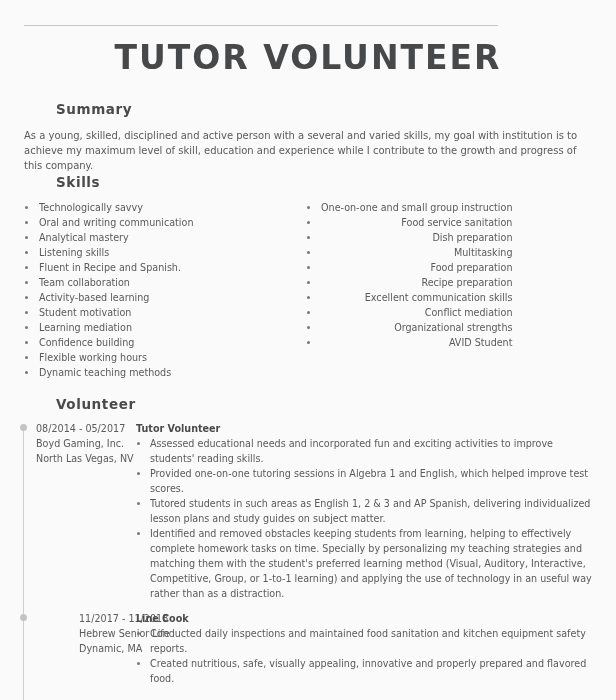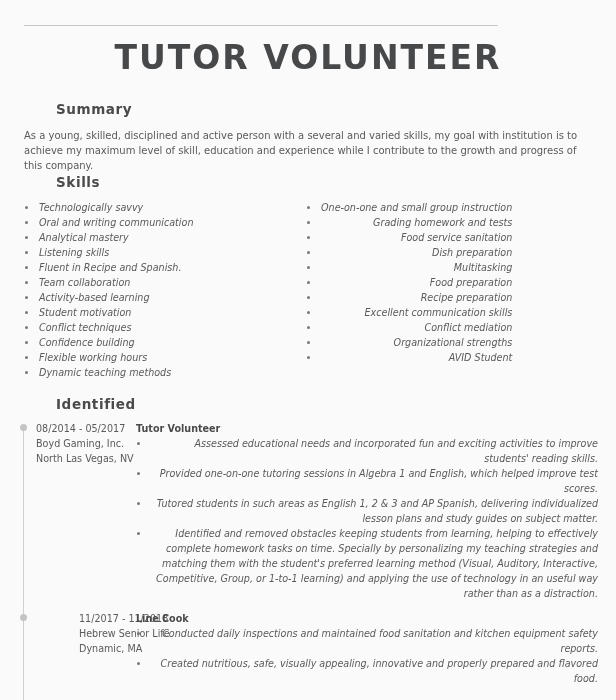--- a/index.html
+++ b/index.html
@@ -61,21 +61,20 @@
       margin: 0;
       padding: 0;
       list-style: none;
     }
     .skills-col li, .bullets li {
       position: relative;
       font-size: 9.6px;
       line-height: 15px;
       color: #5a5a5a;
       white-space: nowrap;
-      font-style: italic;
     }
     .skills-col li {
       padding-left: 15px;
     }
     .dot {
       position: absolute;
       left: 1px;
       top: 6px;
       width: 3px;
       height: 3px;
@@ -118,21 +117,20 @@
       color: #4a4a4a;
     }
     .bullets {
       margin: 0;
       padding: 0;
       list-style: none;
     }
     .bullets li {
       padding-left: 14px;
       white-space: normal;
-      text-align: right;
     }
   </style>
 </head>
 <body>
 
 <div class="top-rule"></div>
 <div class="title">TUTOR VOLUNTEER</div>
 
 <div class="section-head" style="top:101px;">Summary</div>
 <div class="summary-text">As a young, skilled, disciplined and active person with a several and varied skills, my goal with institution is to achieve my maximum level of skill, education and experience while I contribute to the growth and progress of this company.</div>
@@ -141,41 +139,40 @@
 
 <ul class="skills-col" style="left:24px;">
   <li><span class="dot"></span><span>Technologically savvy</span></li>
   <li><span class="dot"></span><span>Oral and writing communication</span></li>
   <li><span class="dot"></span><span>Analytical mastery</span></li>
   <li><span class="dot"></span><span>Listening skills</span></li>
   <li><span class="dot"></span><span>Fluent in Recipe and Spanish.</span></li>
   <li><span class="dot"></span><span>Team collaboration</span></li>
   <li><span class="dot"></span><span>Activity-based learning</span></li>
   <li><span class="dot"></span><span>Student motivation</span></li>
-  <li><span class="dot"></span><span>Conflict techniques</span></li>
+  <li><span class="dot"></span><span>Learning mediation</span></li>
   <li><span class="dot"></span><span>Confidence building</span></li>
   <li><span class="dot"></span><span>Flexible working hours</span></li>
   <li><span class="dot"></span><span>Dynamic teaching methods</span></li>
 </ul>
 
 <ul class="skills-col" style="left:306px;text-align:right;">
   <li><span class="dot"></span><span>One-on-one and small group instruction</span></li>
-  <li><span class="dot"></span><span>Grading homework and tests</span></li>
   <li><span class="dot"></span><span>Food service sanitation</span></li>
   <li><span class="dot"></span><span>Dish preparation</span></li>
   <li><span class="dot"></span><span>Multitasking</span></li>
   <li><span class="dot"></span><span>Food preparation</span></li>
   <li><span class="dot"></span><span>Recipe preparation</span></li>
   <li><span class="dot"></span><span>Excellent communication skills</span></li>
   <li><span class="dot"></span><span>Conflict mediation</span></li>
   <li><span class="dot"></span><span>Organizational strengths</span></li>
   <li><span class="dot"></span><span>AVID Student</span></li>
 </ul>
 
-<div class="section-head" style="top:396px;">Identified</div>
+<div class="section-head" style="top:396px;">Volunteer</div>
 
 <div class="timeline-line"></div>
 
 <div class="timeline-dot" style="top:424px;"></div>
 <div class="job-meta" style="top:421px;">
   <div>08/2014 - 05/2017</div>
   <div>Boyd Gaming, Inc.</div>
   <div>North Las Vegas, NV</div>
 </div>
 <div class="job-body" style="top:421px;">

